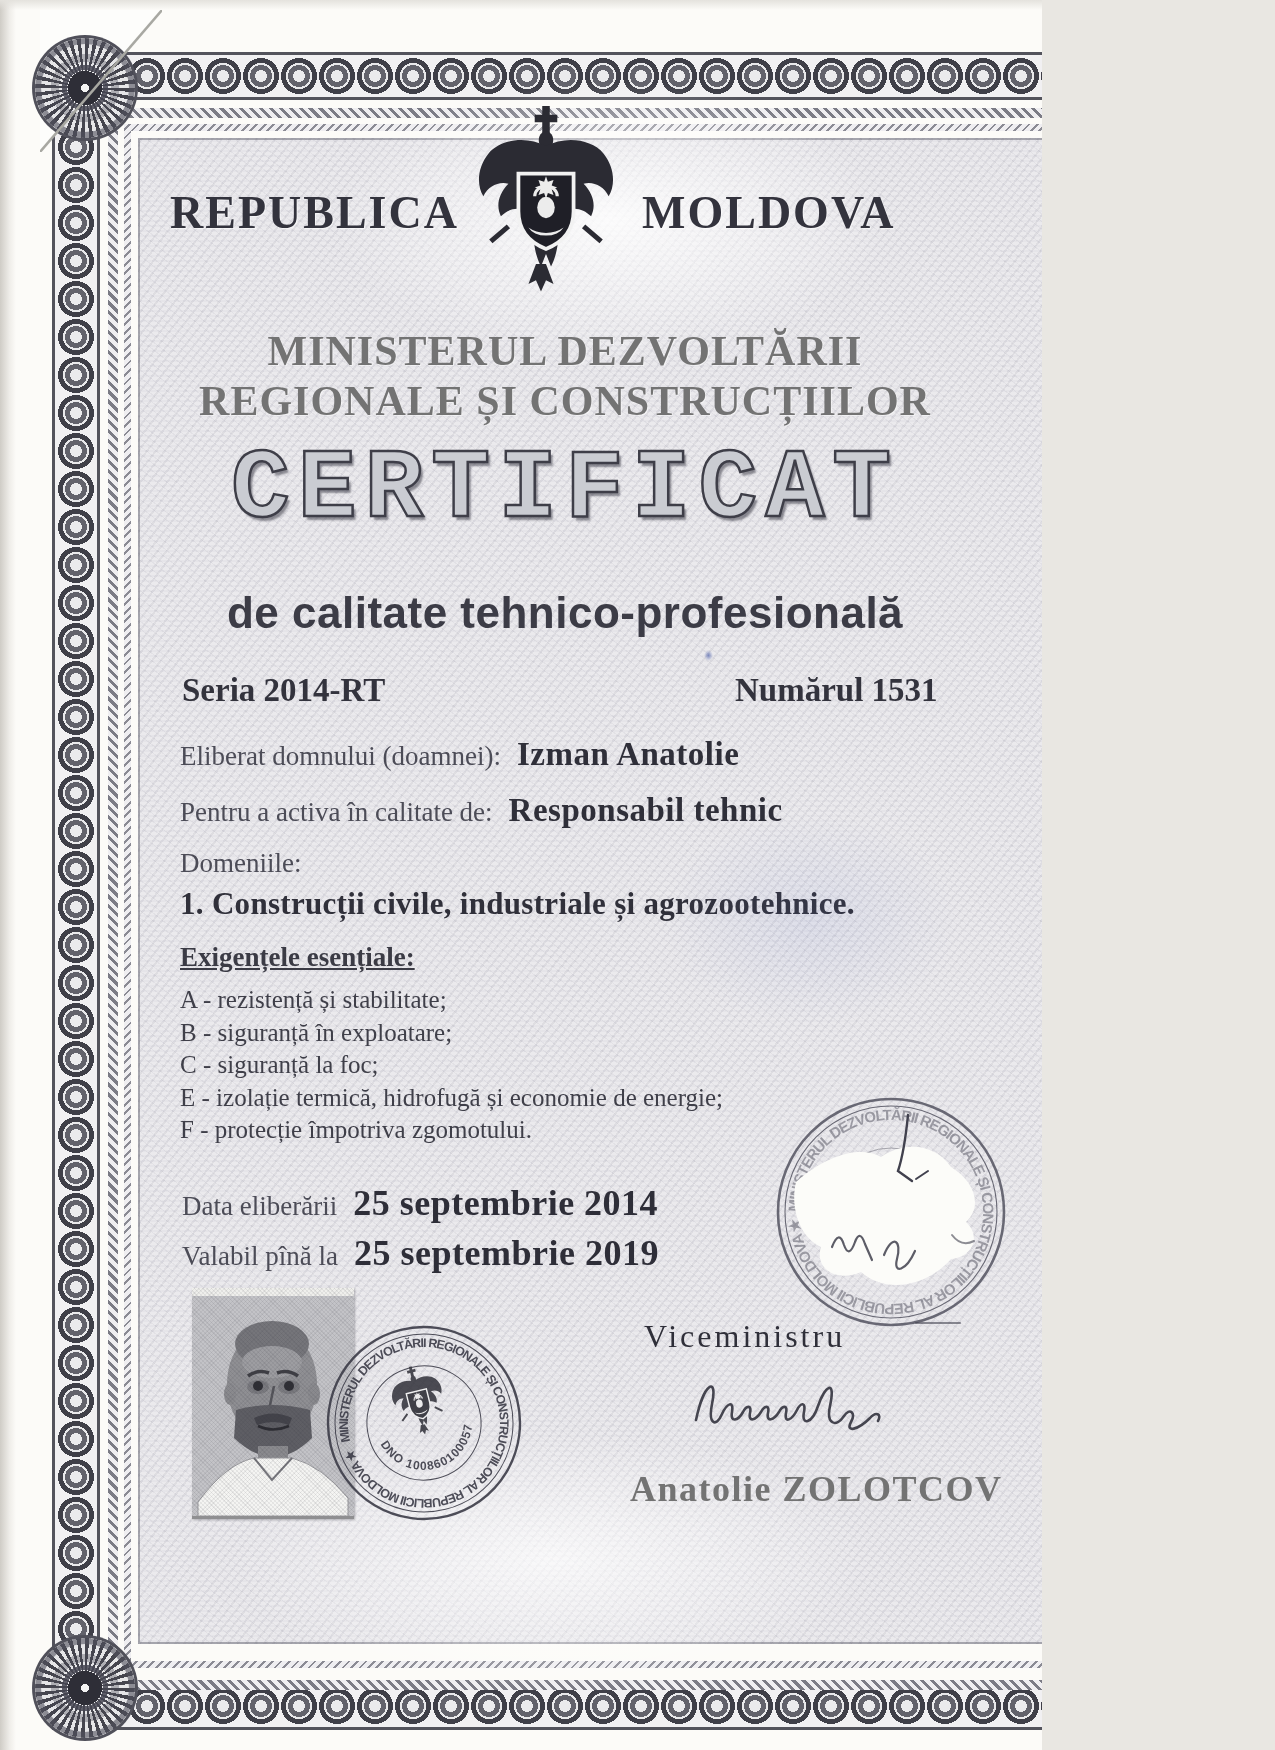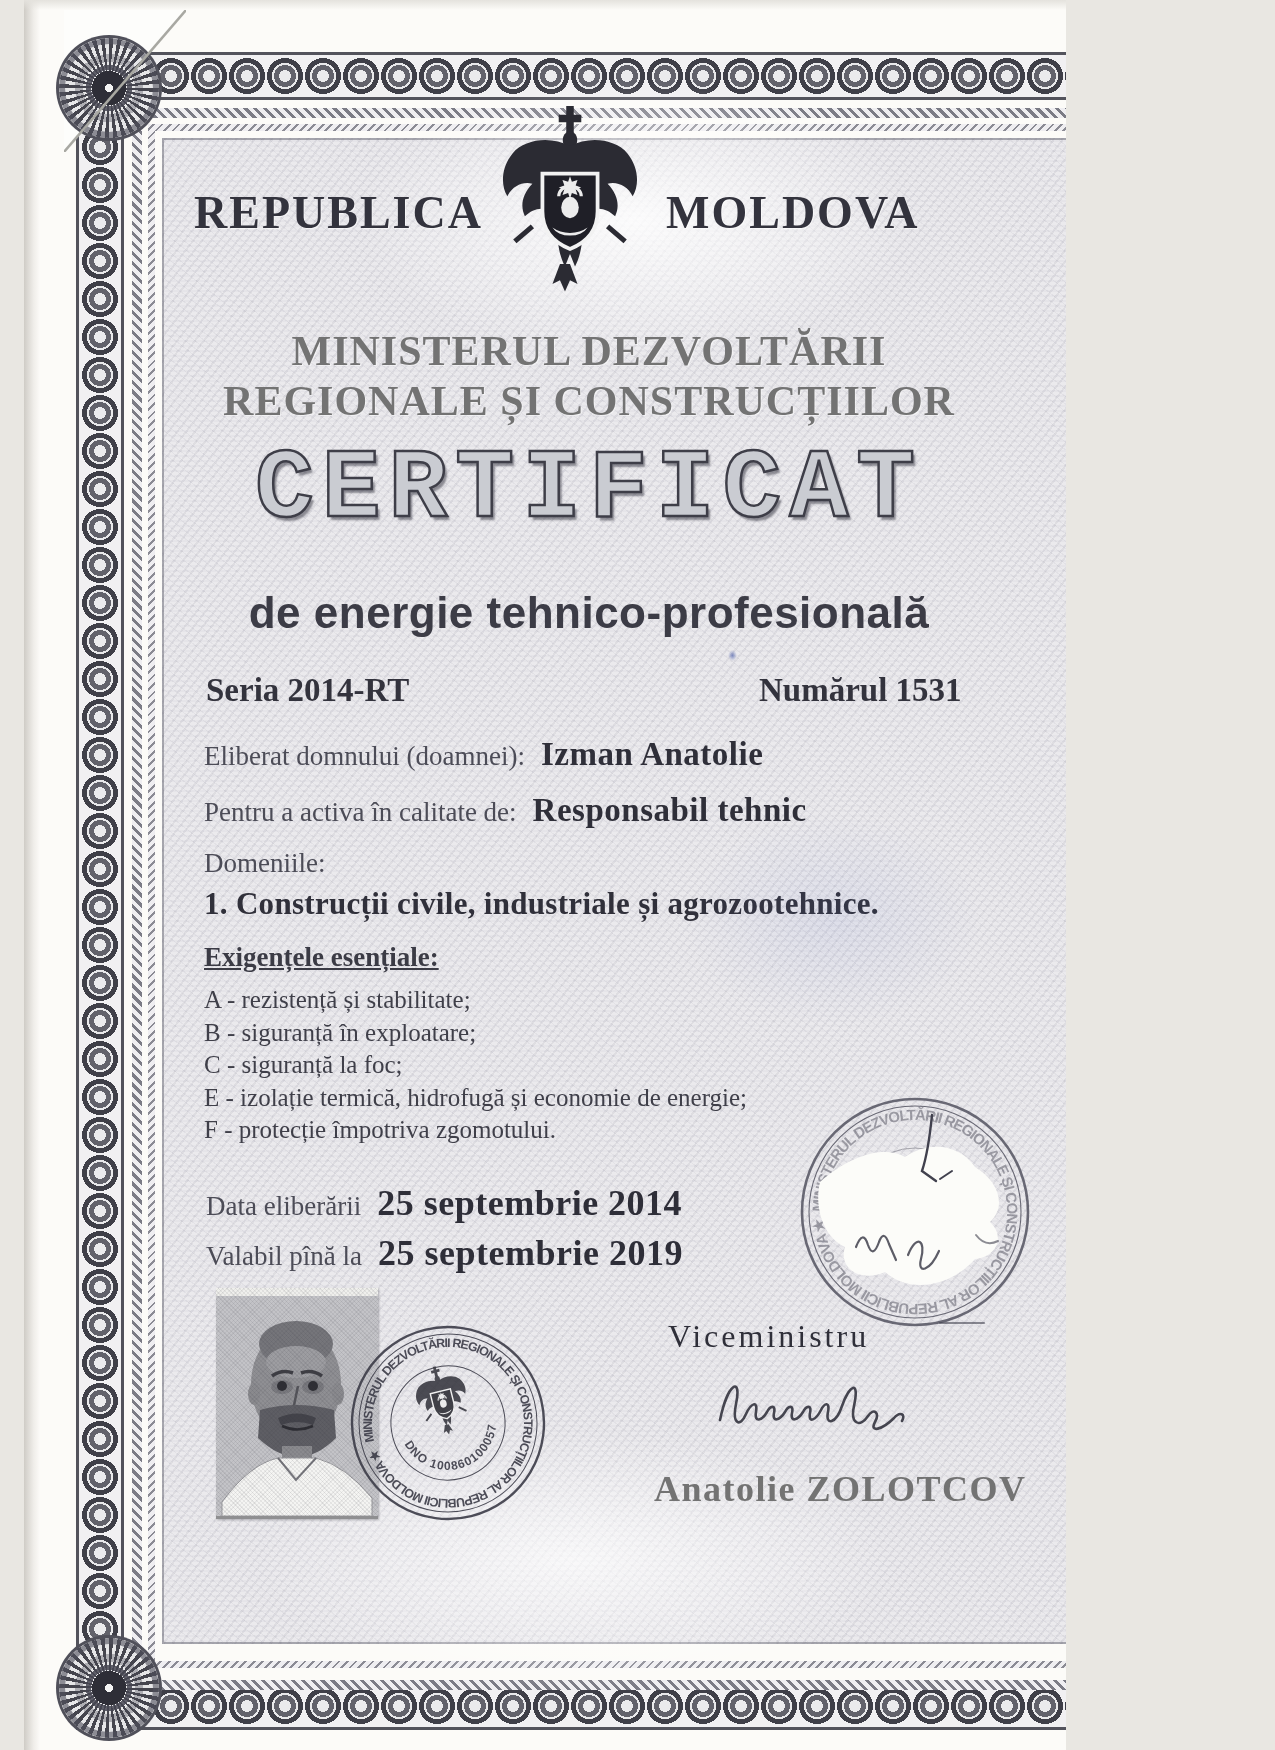--- a/index.html
+++ b/index.html
@@ -1,17 +1,17 @@
 <!DOCTYPE html>
 <html><head>
 <meta charset="utf-8">
 <style>
   html,body{margin:0;padding:0;background:#e9e7e2;}
   .page{position:relative;width:1042px;height:1750px;background:#fcfbf8;overflow:hidden;
-        font-family:"Liberation Serif",serif;color:#33333c;margin-left:24px;}
+        font-family:"Liberation Serif",serif;color:#33333c;}
   .abs{position:absolute;}
   
   .scan-left{left:0;top:0;width:16px;height:100%;background:linear-gradient(90deg,#cfccc6,#efede9 60%,rgba(255,255,255,0));}
   .scan-top{left:0;top:0;width:100%;height:10px;background:linear-gradient(180deg,#e4e2dd,rgba(255,255,255,0));}
 
   
   .leaf{background-color:#f1f0f2;}
   .leaf-h{background-image:
       radial-gradient(circle at 19px 24px,#ebebed 0 6px,#62626b 6px 11px,#e9e9eb 11px 13px,#3f3f48 13px 18px,rgba(0,0,0,0) 18px),
       linear-gradient(180deg,#53535c 0 3px,rgba(0,0,0,0) 3px),
@@ -153,21 +153,21 @@
     <use href="#coa"></use>
   </svg>
   <div class="abs t-header t-moldova">MOLDOVA</div>
 
   <div class="abs ministry">
     <div>MINISTERUL DEZVOLTĂRII</div>
     <div>REGIONALE ȘI CONSTRUCȚIILOR</div>
   </div>
 
   <div class="abs title">CERTIFICAT</div>
-  <div class="abs subtitle">de energie tehnico-profesională</div>
+  <div class="abs subtitle">de calitate tehnico-profesională</div>
 
   <div class="abs serline seria">
     <span>Seria</span>
     <span>2014-RT</span>
   </div>
   <div class="abs serline numar">
     <span>Numărul</span>
     <span>1531</span>
   </div>
 

